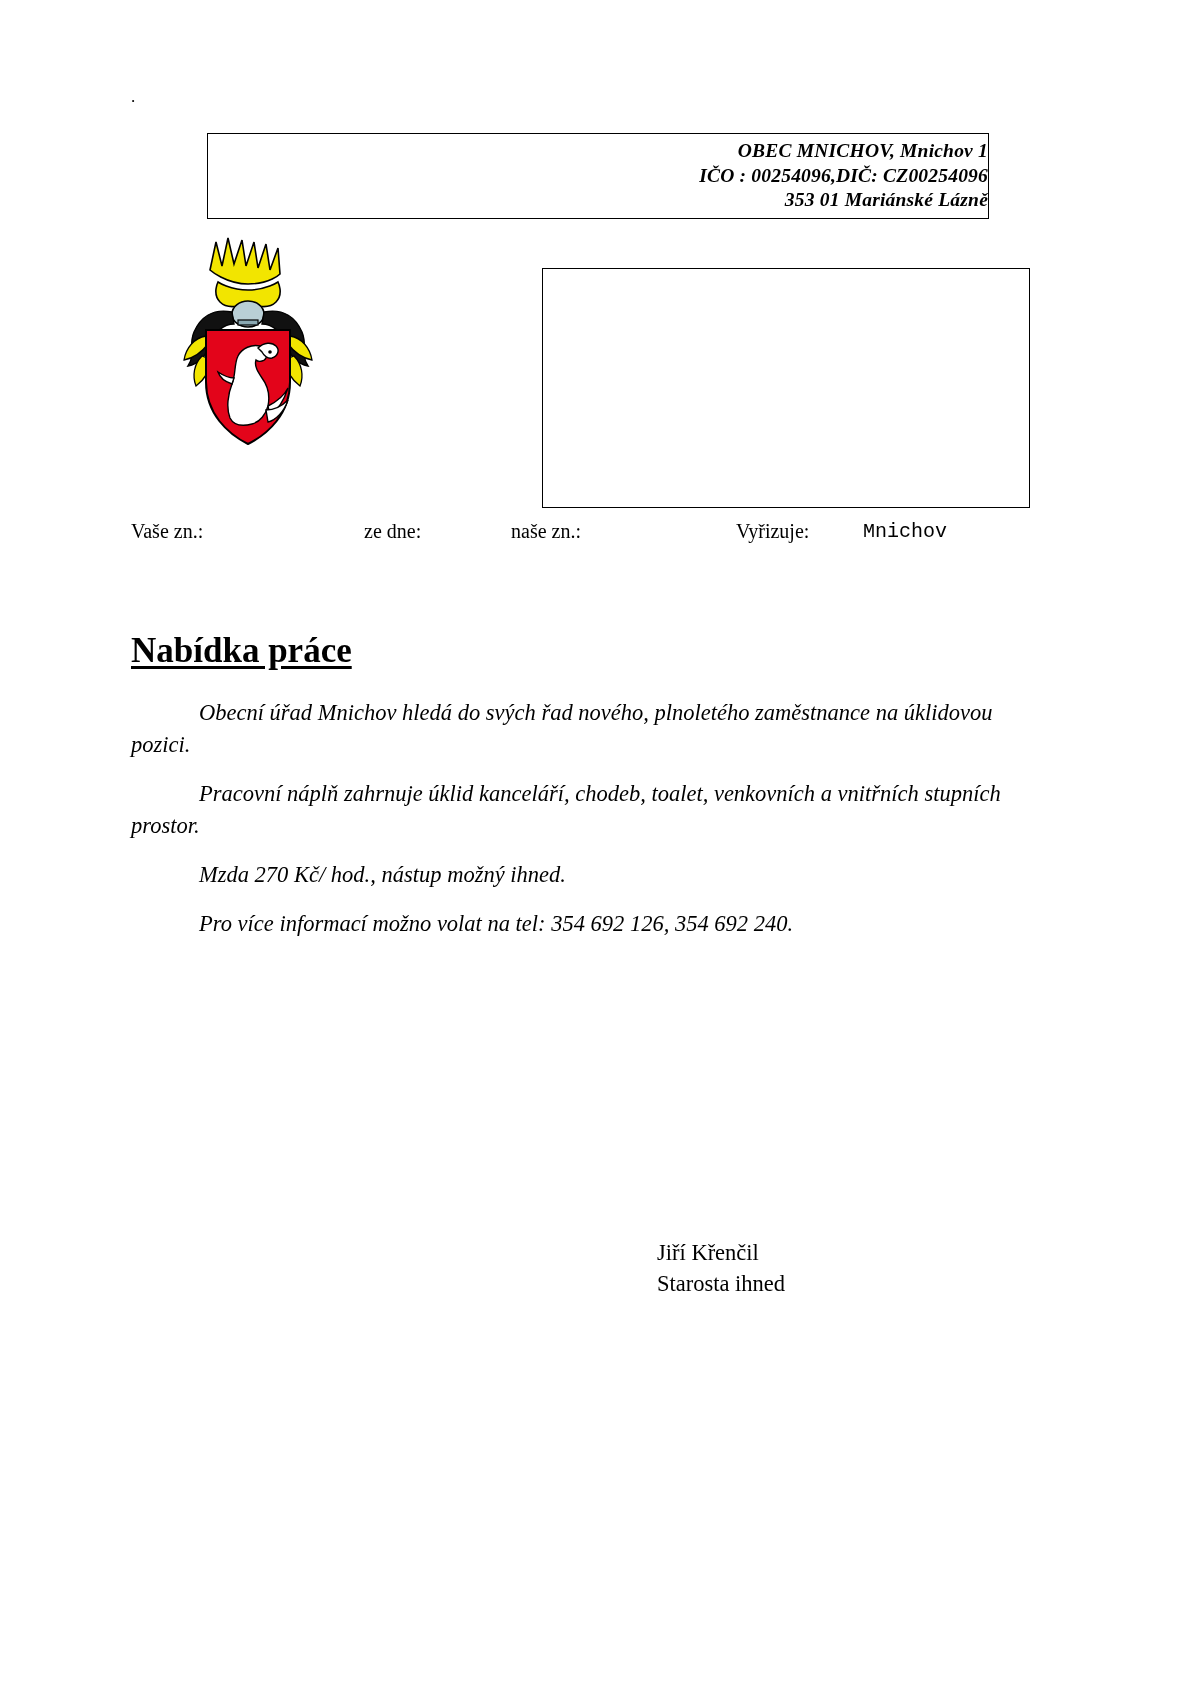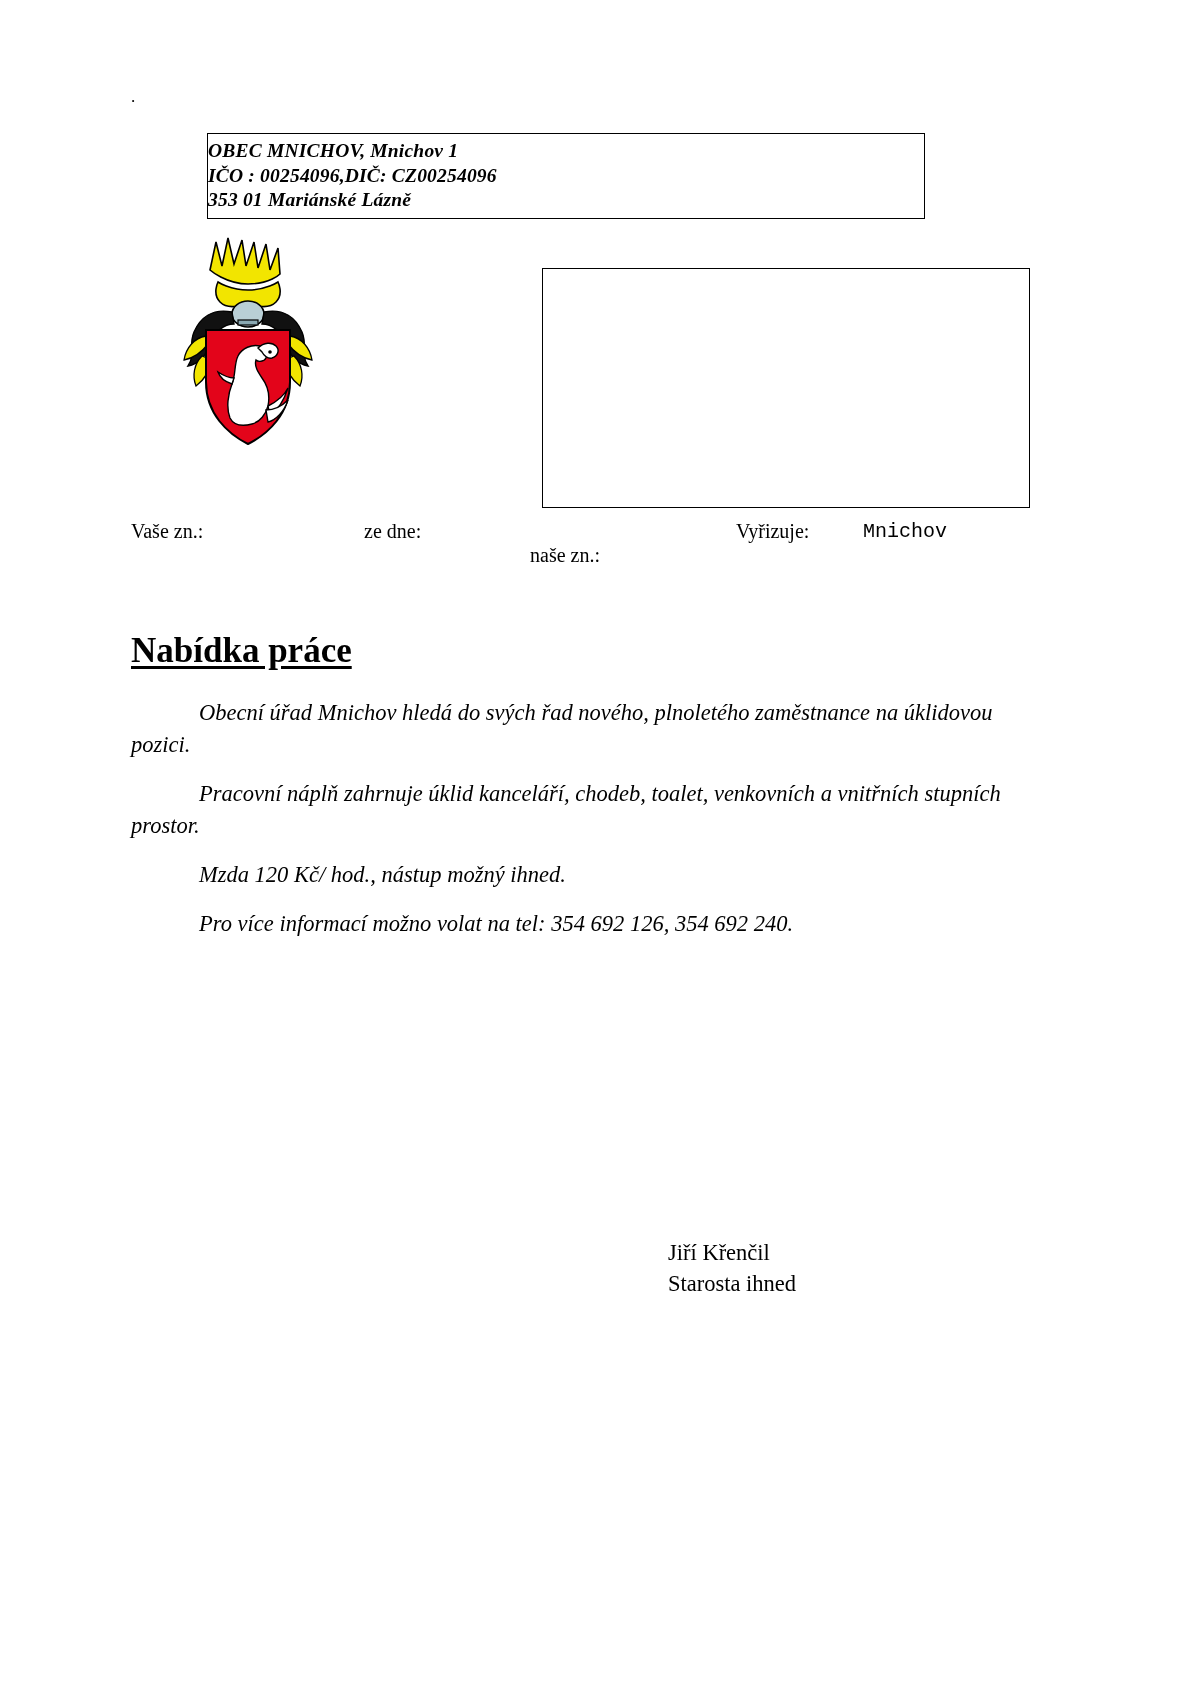--- a/index.html
+++ b/index.html
@@ -31,27 +31,27 @@
     font-size: 17px;
     line-height: 1;
     font-family: "Liberation Serif", serif;
   }
 
   
   .header-box {
     position: absolute;
     left: 207px;
     top: 133px;
-    width: 718px;
+    width: 782px;
     height: 86px;
     border: 1.5px solid #000;
     box-sizing: border-box;
     display: flex;
     flex-direction: column;
-    align-items: flex-start;
+    align-items: flex-end;
     justify-content: center;
     gap: 2px;
   }
   .header-line {
     font-family: "Liberation Serif", serif;
     font-style: italic;
     font-weight: bold;
     font-size: 19.5px;
     line-height: 1.15;
     letter-spacing: 0.2px;
@@ -89,21 +89,21 @@
     font-size: 20px;
     text-align: right;
   }
   .ref-item {
     position: absolute;
     top: 0;
     white-space: nowrap;
   }
   .ref-vase   { left: 0px; }
   .ref-zedne  { left: 233px; }
-  .ref-nase   { left: 399px; margin-top: 24px; }
+  .ref-nase   { left: 380px; }
   .ref-vyr    { left: 605px; }
   .ref-misto  { left: 732px; font-family: Liberation Mono, monospace; }
 
   
   .doc-title {
     position: absolute;
     left: 131px;
     top: 608px;
     font-family: "Liberation Serif", serif;
     font-weight: bold;
@@ -132,21 +132,21 @@
 
   
   .signature {
     position: absolute;
     left: 657px;
     top: 1237px;
     font-family: "Liberation Serif", serif;
     font-size: 22.5px;
     line-height: 1.38;
   }
-  .signature div { white-space: nowrap; margin-left: 11px; }
+  .signature div { white-space: nowrap; }
 </style>
 </head>
 <body>
 
 <div class="page">
 
   <span class="stray-dot">.</span>
 
   <div class="header-box">
     <div class="header-line">OBEC  MNICHOV, Mnichov 1</div>
@@ -200,21 +200,21 @@
     <span class="ref-item ref-nase">naše zn.:</span>
     <span class="ref-item ref-vyr">Vyřizuje:</span>
     <span class="ref-item ref-misto">Mnichov</span>
   </div>
 
   <h1 class="doc-title">Nabídka práce</h1>
 
   <div class="body-text">
     <p>Obecní úřad Mnichov hledá do svých řad nového, plnoletého zaměstnance na úklidovou pozici.</p>
     <p>Pracovní náplň zahrnuje úklid kanceláří, chodeb, toalet, venkovních a vnitřních stupních prostor.</p>
-    <p>Mzda 120 Kč/ hod., nástup možný ihned.</p>
+    <p>Mzda 270 Kč/ hod., nástup možný ihned.</p>
     <p>Pro více informací možno volat na tel: 354 692 126, 354 692 240.</p>
   </div>
 
   <div class="signature">
     <div>Jiří Křenčil</div>
     <div>Starosta ihned</div>
   </div>
 
 </div>
 

